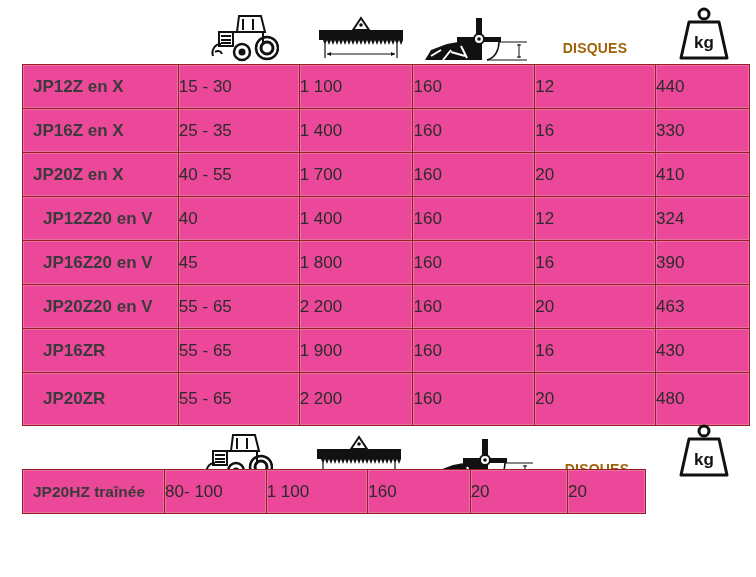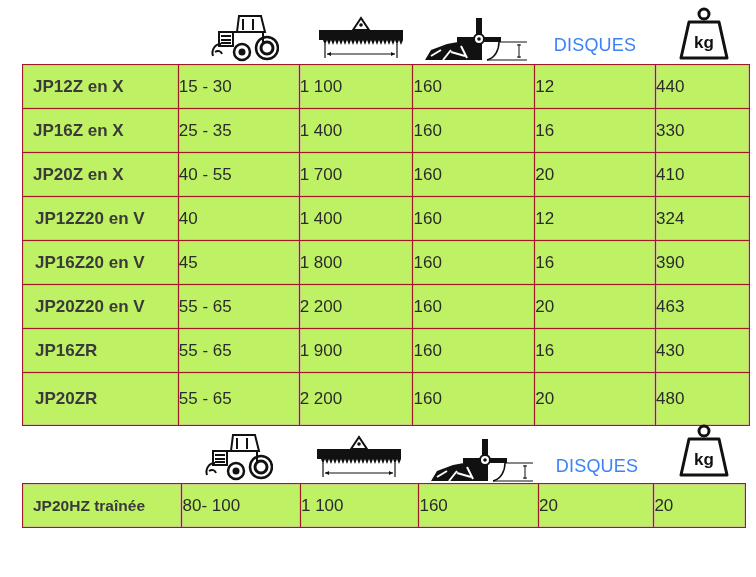--- a/index.html
+++ b/index.html
@@ -1,24 +1,24 @@
 <!DOCTYPE html>
 <html><head>
   <meta charset="utf-8">
   <style>
     html, body { margin: 0; padding: 0; background: #ffffff; }
     body { width: 756px; height: 577px; position: relative; overflow: hidden;
            font-family: "Liberation Sans", "DejaVu Sans", sans-serif; color: #2a2a2a; }
     .icons-row { position: absolute; left: 0; height: 60px; }
     .icon { position: absolute; display: flex; align-items: flex-end; justify-content: center; }
-    .disques { font-weight: normal; font-size: 18px; color: #3b82f6; letter-spacing: 0.2px; }
-    table.spec { position: absolute; border-collapse: collapse; background: #bef264; }
+    .disques { font-weight: bold; font-size: 14px; color: #a16207; letter-spacing: 0.2px; }
+    table.spec { position: absolute; border-collapse: collapse; background: #ec4899; }
     table.spec td { border: 1.5px solid #a0192b; box-shadow: inset 0 0 0 0.5px #d9a0a8;
                     text-align: left; font-size: 17px; color: #2b2b2b; padding: 0; }
-    table.spec td.model { text-align: left; font-weight: bold; color: #3a3a3a; font-size: 17px; padding-left: 12px; }
+    table.spec td.model { text-align: left; font-weight: bold; color: #3a3a3a; font-size: 17px; padding-left: 20px; }
     table.spec td.model.c { padding-left: 10px; }
     #t2 td { font-size: 17px; }
     #t2 td.model { font-size: 15.5px; padding-left: 10px; }
   </style>
 </head>
 <body>
 
 <div class="icons-row" style="top:6px; width:756px;">
   <div class="icon" style="left:208px; top:4px; width:72px; height:52px;">
     <svg width="70" height="50" viewBox="0 0 70 50">
@@ -189,21 +189,21 @@
   <div class="icon disques" style="left:552px; top:32px; width:90px; height:20px;">DISQUES</div>
   <div class="icon" style="left:676px; top:-2px; width:56px; height:56px;">
     <svg width="54" height="56" viewBox="0 0 54 56">
       <circle cx="27" cy="8" r="5" fill="none" stroke="#111" stroke-width="3"></circle>
       <path d="M12 16 h30 l8 36 h-46 z" fill="#fff" stroke="#111" stroke-width="3" stroke-linejoin="round"></path>
       <text x="27" y="42" text-anchor="middle" font-family="Liberation Sans, sans-serif" font-weight="bold" font-size="17" fill="#111">kg</text>
     </svg>
   </div>
 </div>
 
-<table class="spec" id="t2" style="left:22px; top:483px; width:724px;">
+<table class="spec" id="t2" style="left:22px; top:469px; width:624px;">
   <colgroup>
     <col style="width:160px">
       <col style="width:119px">
       <col style="width:119px">
       <col style="width:120px">
       <col style="width:116px">
       <col style="width:92px">
   </colgroup>
   <tbody>
     <tr style="height:44px">

